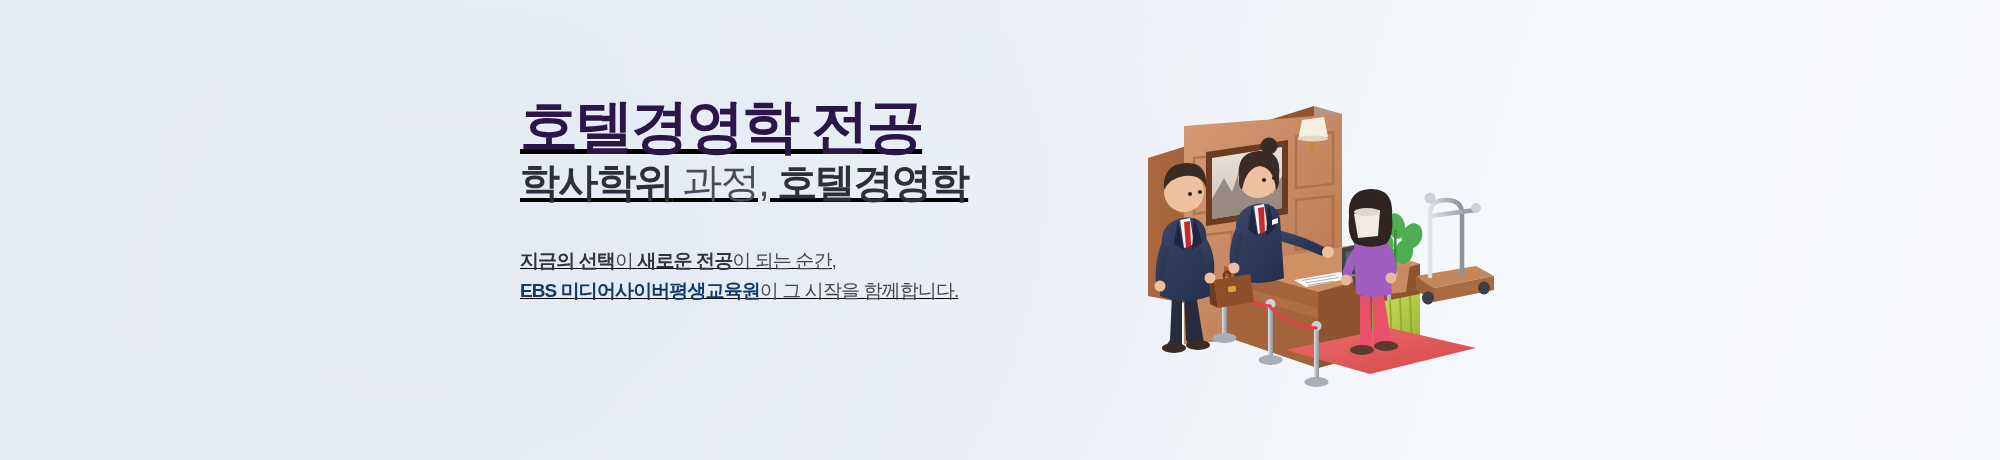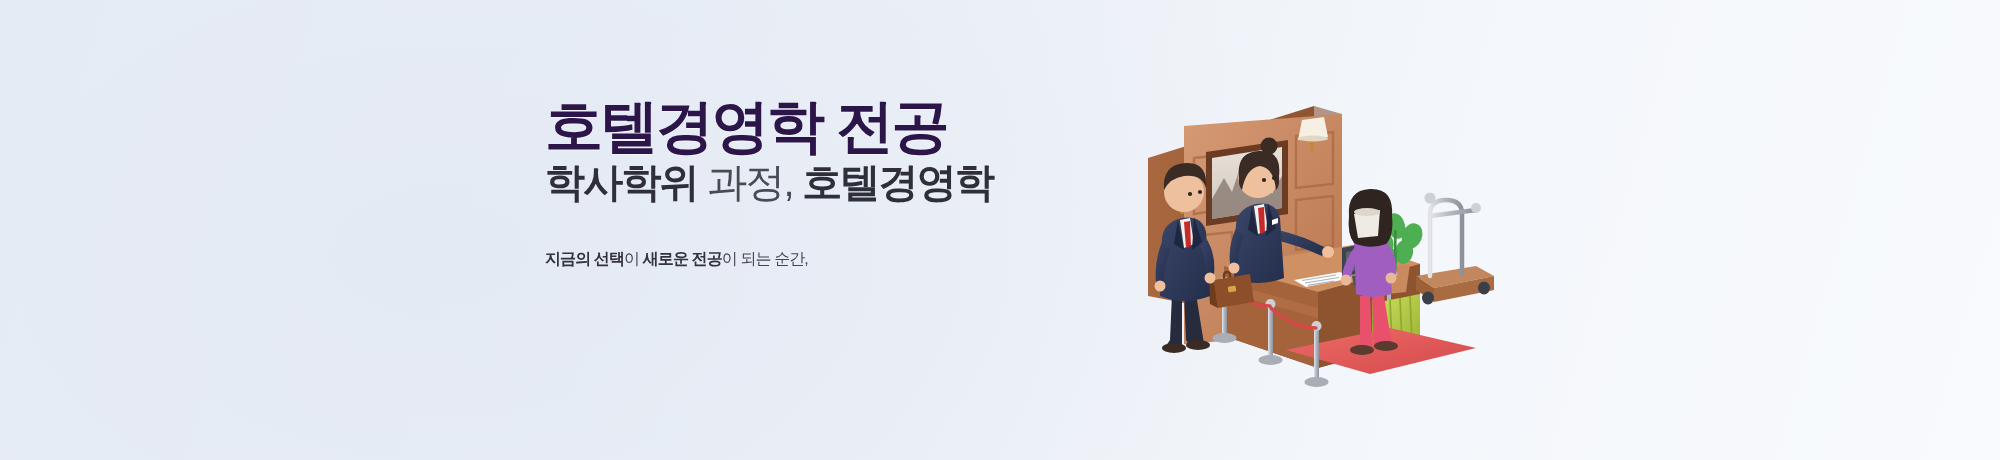--- a/index.html
+++ b/index.html
@@ -16,22 +16,23 @@
     width:2000px; height:460px;
     background:
       radial-gradient(ellipse 1400px 900px at 22% 55%, #e4eaf4 0%, rgba(228,234,244,0) 62%),
       linear-gradient(106deg, #e6ecf5 0%, #e9eef6 30%, #eef2f8 52%, #f4f7fb 72%, #f8fafd 100%);
     overflow:hidden;
   }
 
   
   .copy {
     position:absolute;
-    left:545px; top:96px;
+    left:520px; top:96px;
     width:520px;
+    text-decoration:underline;
   }
 
   .headline-1 {
     font-size:58px;
     font-weight:bold;
     color:#2b1549;
     letter-spacing:-2.5px;
     line-height:1.04;
     white-space:nowrap;
     text-shadow:0 1px 0 rgba(255,255,255,.45);
@@ -43,21 +44,21 @@
     line-height:1.16;
     letter-spacing:-1.8px;
     white-space:nowrap;
     color:#3b3b46;
   }
   .headline-2 .hl-bold { font-weight:bold; color:#2f2f3a;margin-top:20px; }
   .headline-2 .hl-reg  { font-weight:normal; color:#4a4a55; }
 
   .subcopy {
     margin-top:40px;
-    font-size:16px;
+    font-size:19px;
     line-height:1.62;
     letter-spacing:-0.9px;
     color:#45454f;
     white-space:nowrap;
   }
   .subcopy .sc-bold  { font-weight:bold; color:#33333d; }
   .subcopy .sc-brand { font-weight:bold; color:#123a63; }
 
   
   .illo {
@@ -76,20 +77,23 @@
 
     <div class="headline-1">호텔경영학 전공</div>
 
     <div class="headline-2">
       <span class="hl-bold">학사학위</span><span class="hl-reg"> 과정, </span><span class="hl-bold">호텔경영학</span>
     </div>
 
     <div class="subcopy">
       <div>
         <span class="sc-bold">지금의 선택</span><span>이 </span><span class="sc-bold">새로운 전공</span><span>이 되는 순간,</span>
+      </div>
+      <div>
+        <span class="sc-brand">EBS 미디어사이버평생교육원</span><span>이 그 시작을 함께합니다.</span>
       </div>
     </div>
   </div>
 
   <div class="illo">
     <svg viewBox="0 0 372 300" xmlns="http://www.w3.org/2000/svg">
       <defs>
         <linearGradient id="gWall" x1="0" y1="0" x2="1" y2="1">
           <stop offset="0" stop-color="#d59a74"></stop>
             <stop offset="1" stop-color="#b8754f"></stop>

